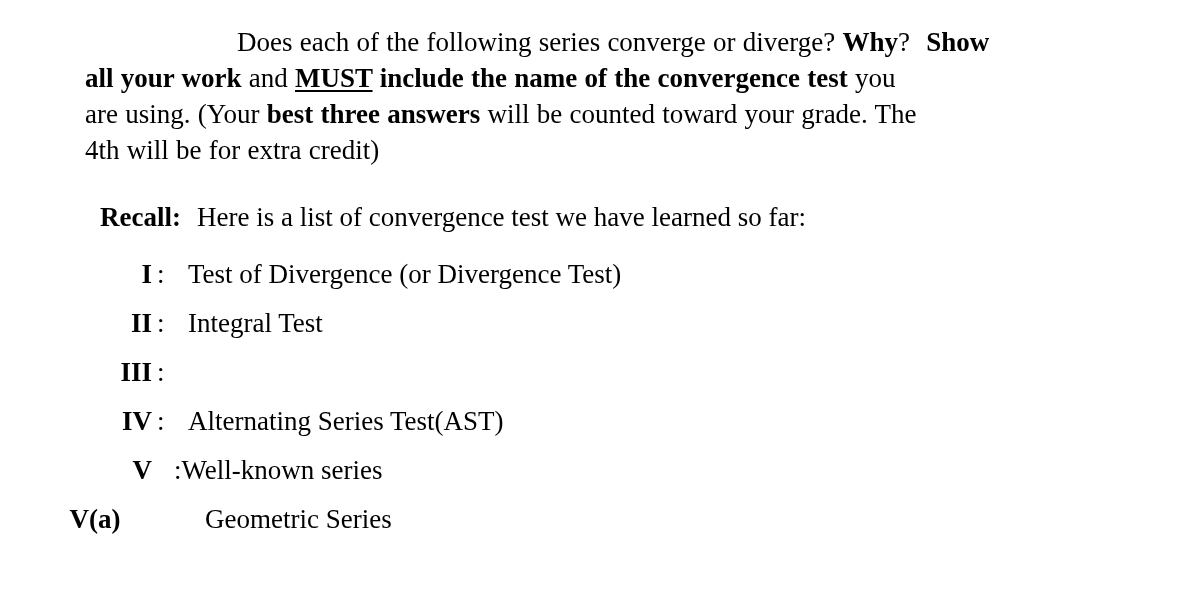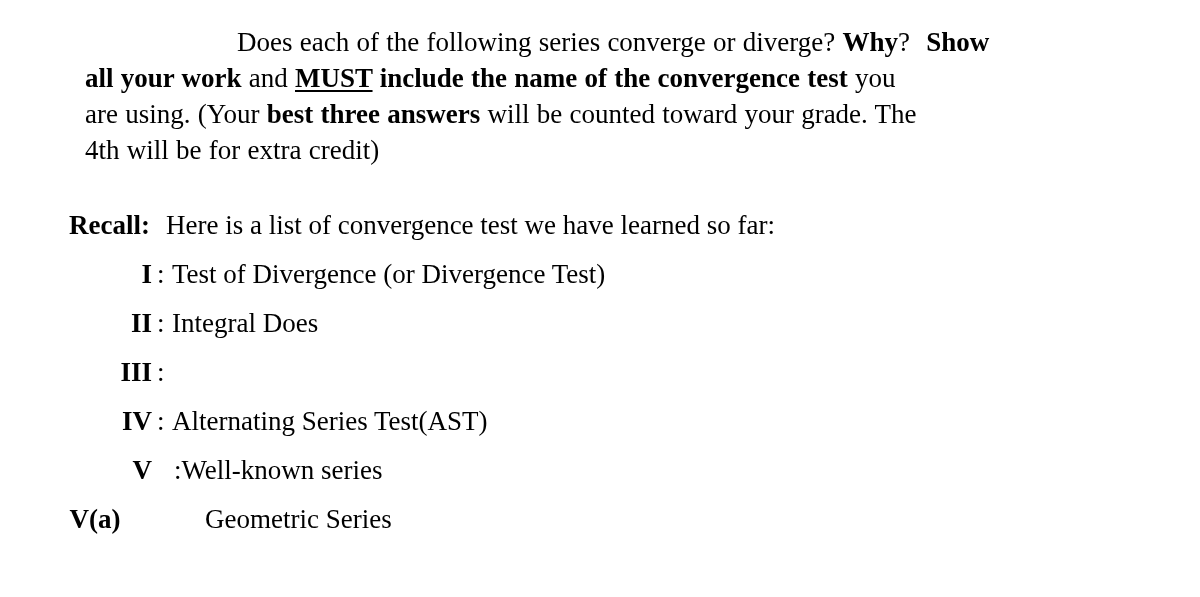--- a/index.html
+++ b/index.html
@@ -52,26 +52,25 @@
     text-decoration: underline;
     text-underline-offset: 3px;
     text-decoration-thickness: 1.5px;
     margin-top: 36px;
   }
   .gap { display: inline-block; width: 9px; }
 
   
   .recall {
     position: absolute;
-    left: 69px;
+    left: 100px;
     top: 199px;
     font-size: 27px;
     line-height: 36px;
     white-space: nowrap;
-    margin-top: 8px;
   }
   .recall .lbl { font-weight: bold; }
   .recall .gap { display: inline-block; width: 16px; }
 
   
   .tests {
     position: absolute;
     left: 0;
     top: 254px;
     width: 1200px;
@@ -90,21 +89,21 @@
     text-align: right;
     font-weight: bold;
   }
   .test-row .colon {
     position: absolute;
     left: 157px;
     font-weight: normal;
   }
   .test-row .label {
     position: absolute;
-    left: 172px;
+    left: 188px;
     font-weight: normal;
   }
 
   
   .test-row.sub { height: 44px; }
   .test-row.sub .num {
     position: absolute;
     left: 0;
     width: 190px;
     text-align: center;
@@ -147,21 +146,21 @@
 
     <div class="test-row">
       <span class="num">I</span>
       <span class="colon">:</span>
       <span class="label">Test of Divergence (or Divergence Test)</span>
     </div>
 
     <div class="test-row">
       <span class="num">II</span>
       <span class="colon">:</span>
-      <span class="label">Integral Does</span>
+      <span class="label">Integral Test</span>
     </div>
 
     <div class="test-row">
       <span class="num">III</span>
       <span class="colon">:</span>
     </div>
 
     <div class="test-row">
       <span class="num">IV</span>
       <span class="colon">:</span>

